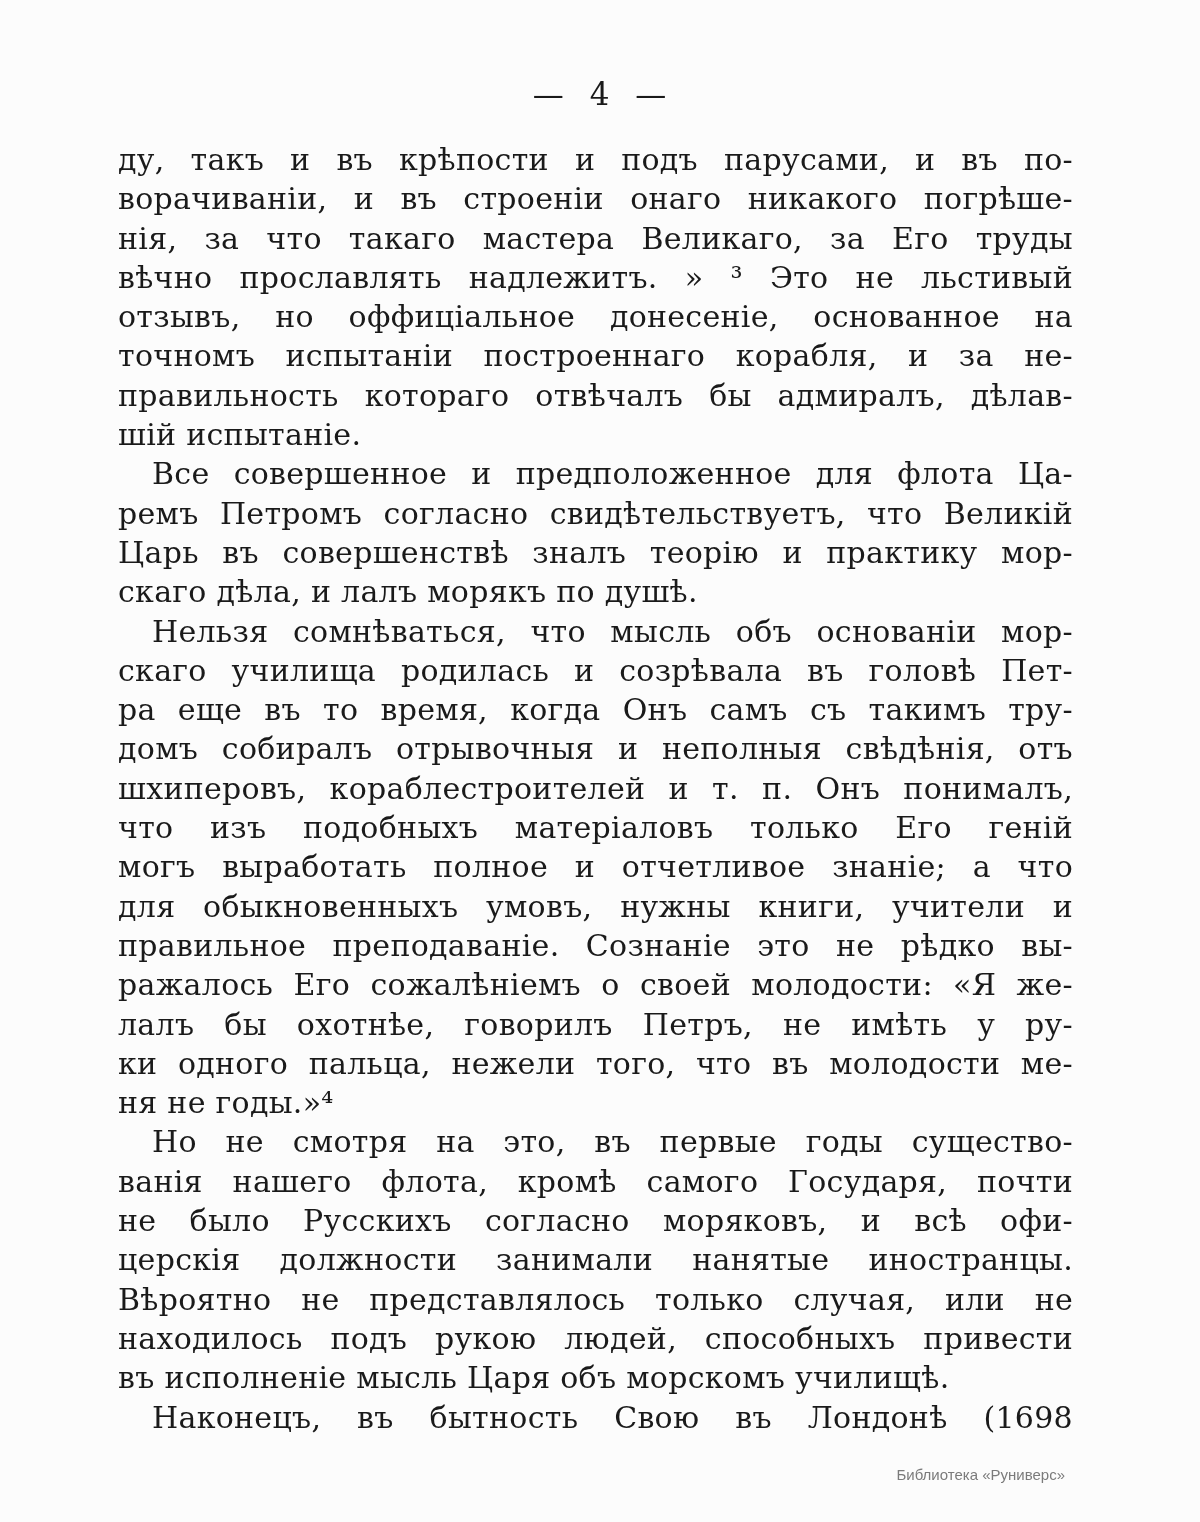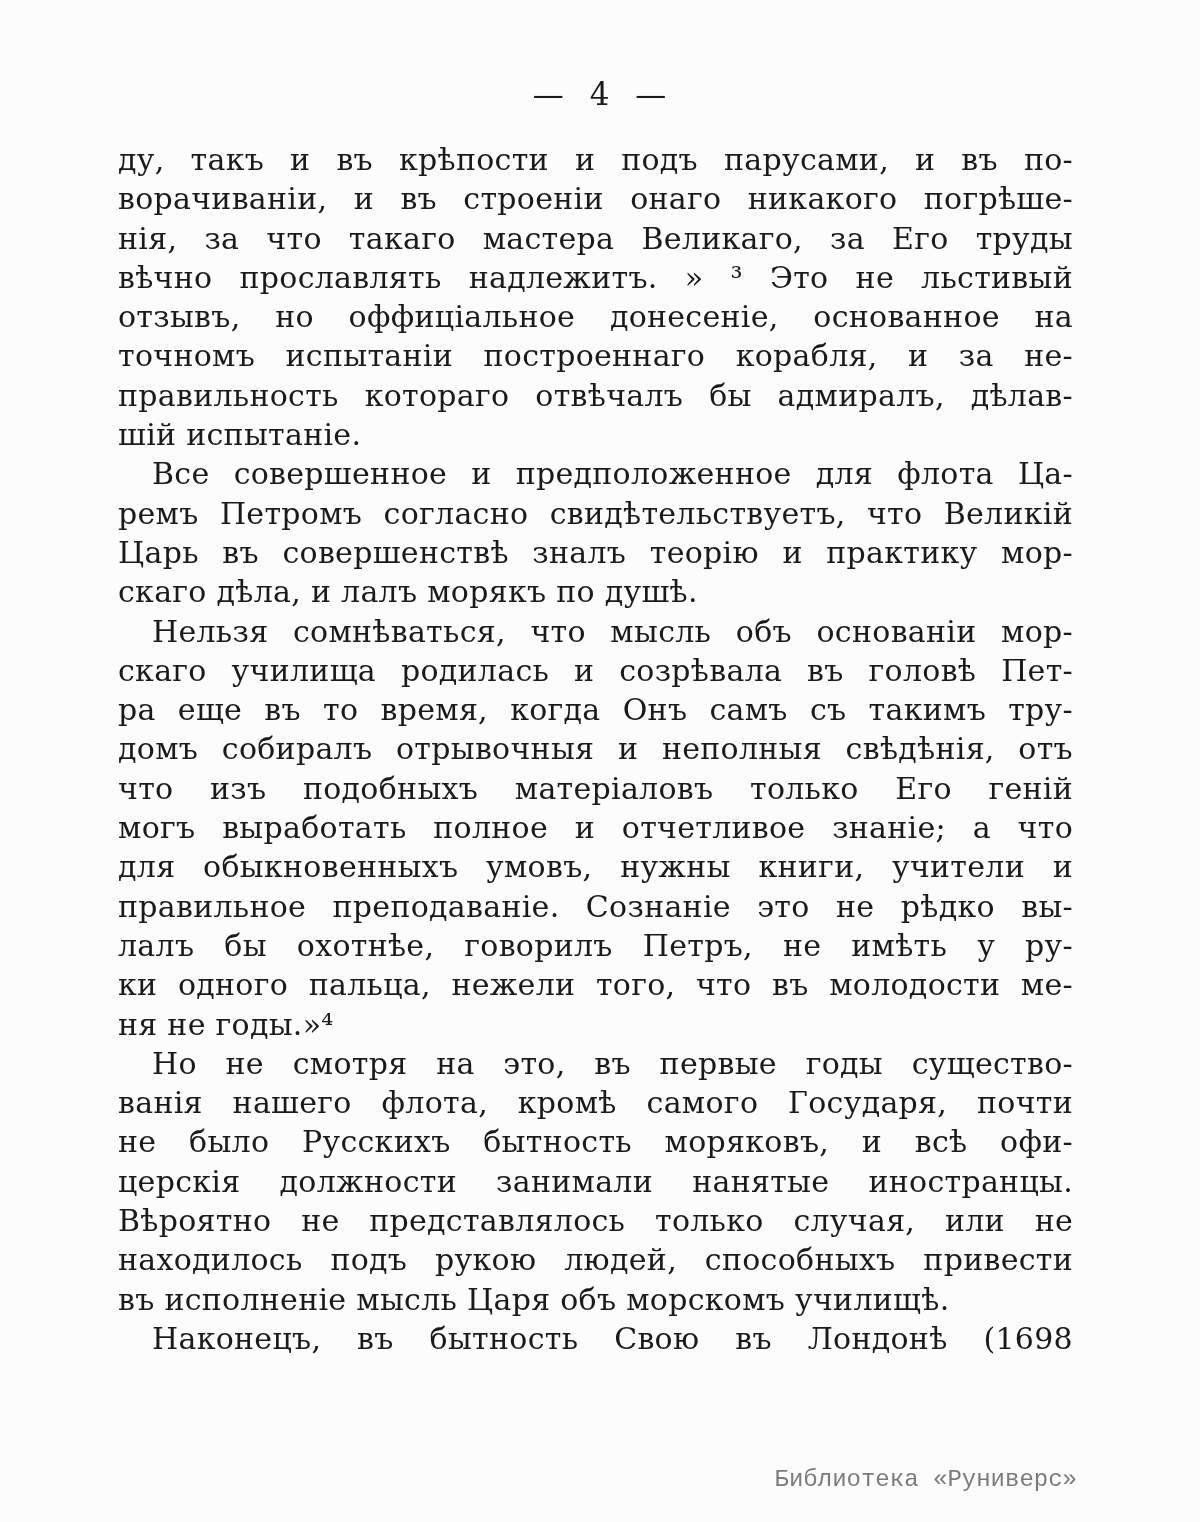--- a/index.html
+++ b/index.html
@@ -42,24 +42,24 @@
     letter-spacing: 0.3px;
     text-align: justify;
     text-align-last: justify;
     text-justify: inter-word;
     white-space: normal;
   }
   .ln.ind { text-indent: 34px; }
   .ln.end { text-align-last: left; }
   .watermark {
     position: absolute;
-    right: 123px;
+    right: 135px;
     top: 1466px;
-    font-family: Liberation Mono, monospace;
-    font-size: 24px;
+    font-family: Liberation Sans, sans-serif;
+    font-size: 15px;
     color: var(--watermark);
   }
 </style>
 </head>
 <body>
 
 <div class="page">
 
   <div class="page-header">— 4 —</div>
 
@@ -73,30 +73,32 @@
     <div class="ln">правильность котораго отвѣчалъ бы адмиралъ, дѣлав-</div>
     <div class="ln end">шій испытаніе.</div>
     <div class="ln ind">Все совершенное и предположенное для флота Ца-</div>
     <div class="ln">ремъ Петромъ согласно свидѣтельствуетъ, что Великій</div>
     <div class="ln">Царь въ совершенствѣ зналъ теорію и практику мор-</div>
     <div class="ln end">скаго дѣла, и лалъ морякъ по душѣ.</div>
     <div class="ln ind">Нельзя сомнѣваться, что мысль объ основаніи мор-</div>
     <div class="ln">скаго училища родилась и созрѣвала въ головѣ Пет-</div>
     <div class="ln">ра еще въ то время, когда Онъ самъ съ такимъ тру-</div>
     <div class="ln">домъ собиралъ отрывочныя и неполныя свѣдѣнія, отъ</div>
+    <div class="ln">шхиперовъ, кораблестроителей и т. п. Онъ понималъ,</div>
     <div class="ln">что изъ подобныхъ матеріаловъ только Его геній</div>
     <div class="ln">могъ выработать полное и отчетливое знаніе; а что</div>
     <div class="ln">для обыкновенныхъ умовъ, нужны книги, учители и</div>
     <div class="ln">правильное преподаваніе. Сознаніе это не рѣдко вы-</div>
+    <div class="ln">ражалось Его сожалѣніемъ о своей молодости: «Я же-</div>
     <div class="ln">лалъ бы охотнѣе, говорилъ Петръ, не имѣть у ру-</div>
     <div class="ln">ки одного пальца, нежели того, что въ молодости ме-</div>
     <div class="ln end">ня не годы.»⁴</div>
     <div class="ln ind">Но не смотря на это, въ первые годы существо-</div>
     <div class="ln">ванія нашего флота, кромѣ самого Государя, почти</div>
-    <div class="ln">не было Русскихъ бытность моряковъ, и всѣ офи-</div>
+    <div class="ln">не было Русскихъ согласно моряковъ, и всѣ офи-</div>
     <div class="ln">церскія должности занимали нанятые иностранцы.</div>
     <div class="ln">Вѣроятно не представлялось только случая, или не</div>
     <div class="ln">находилось подъ рукою людей, способныхъ привести</div>
     <div class="ln end">въ исполненіе мысль Царя объ морскомъ училищѣ.</div>
     <div class="ln ind">Наконецъ, въ бытность Свою въ Лондонѣ (1698</div>
   </div>
 
   <div class="watermark">Библиотека «Руниверс»</div>
 
 </div>

